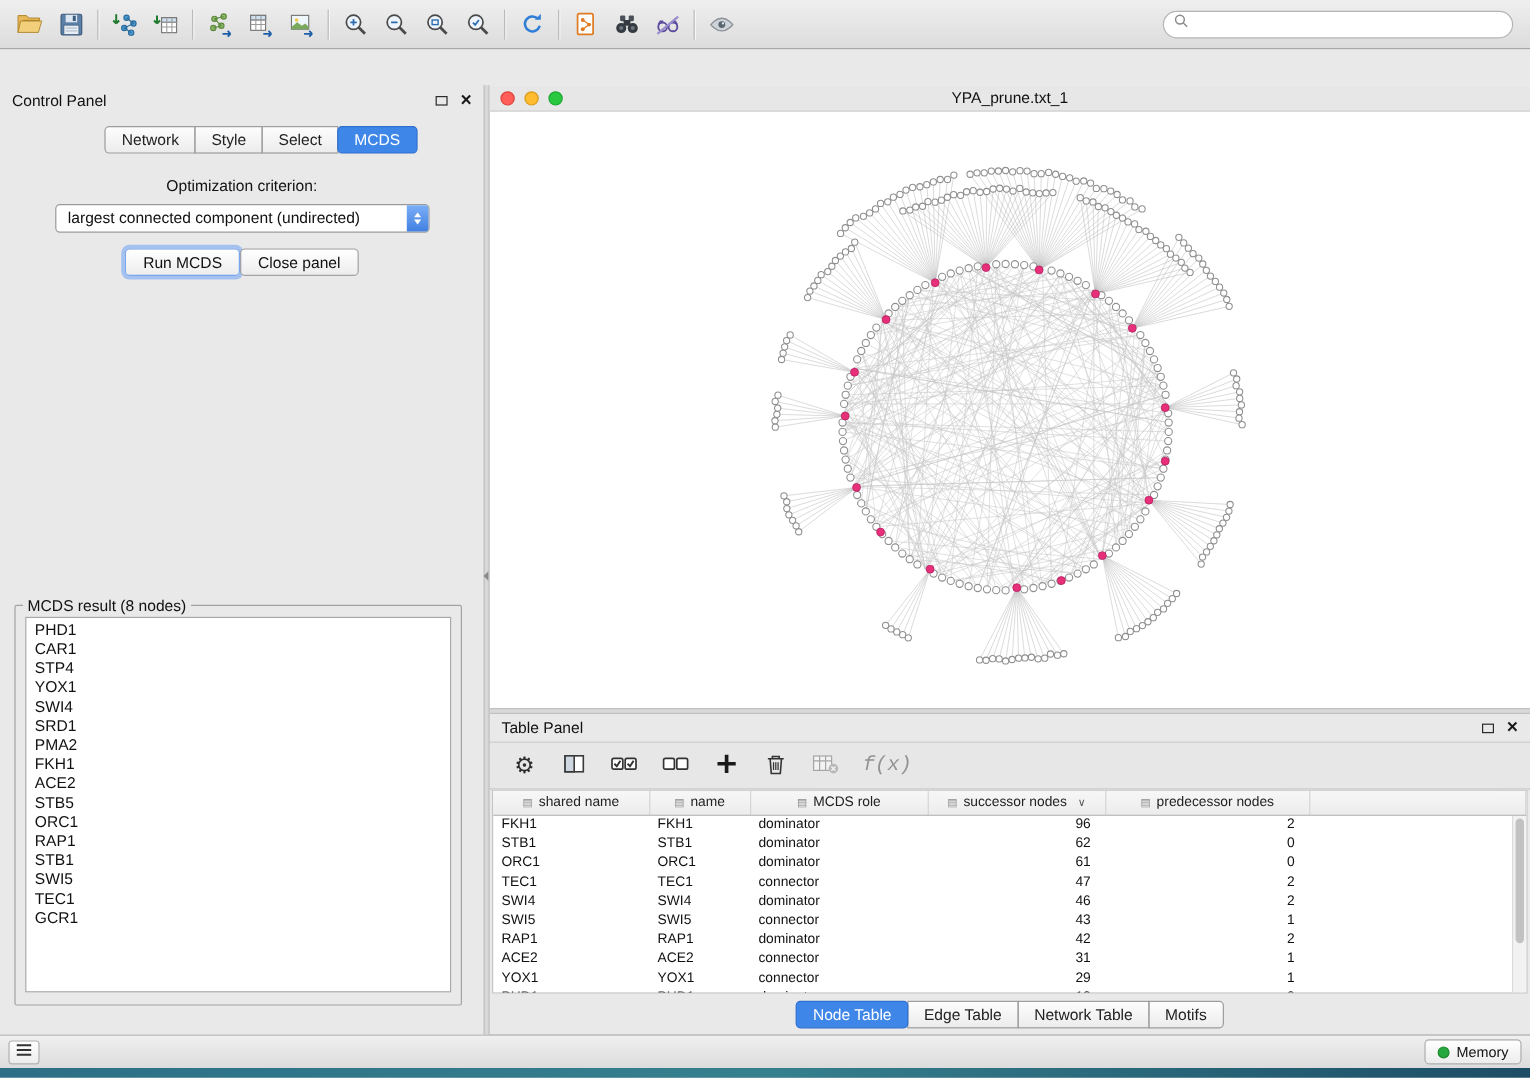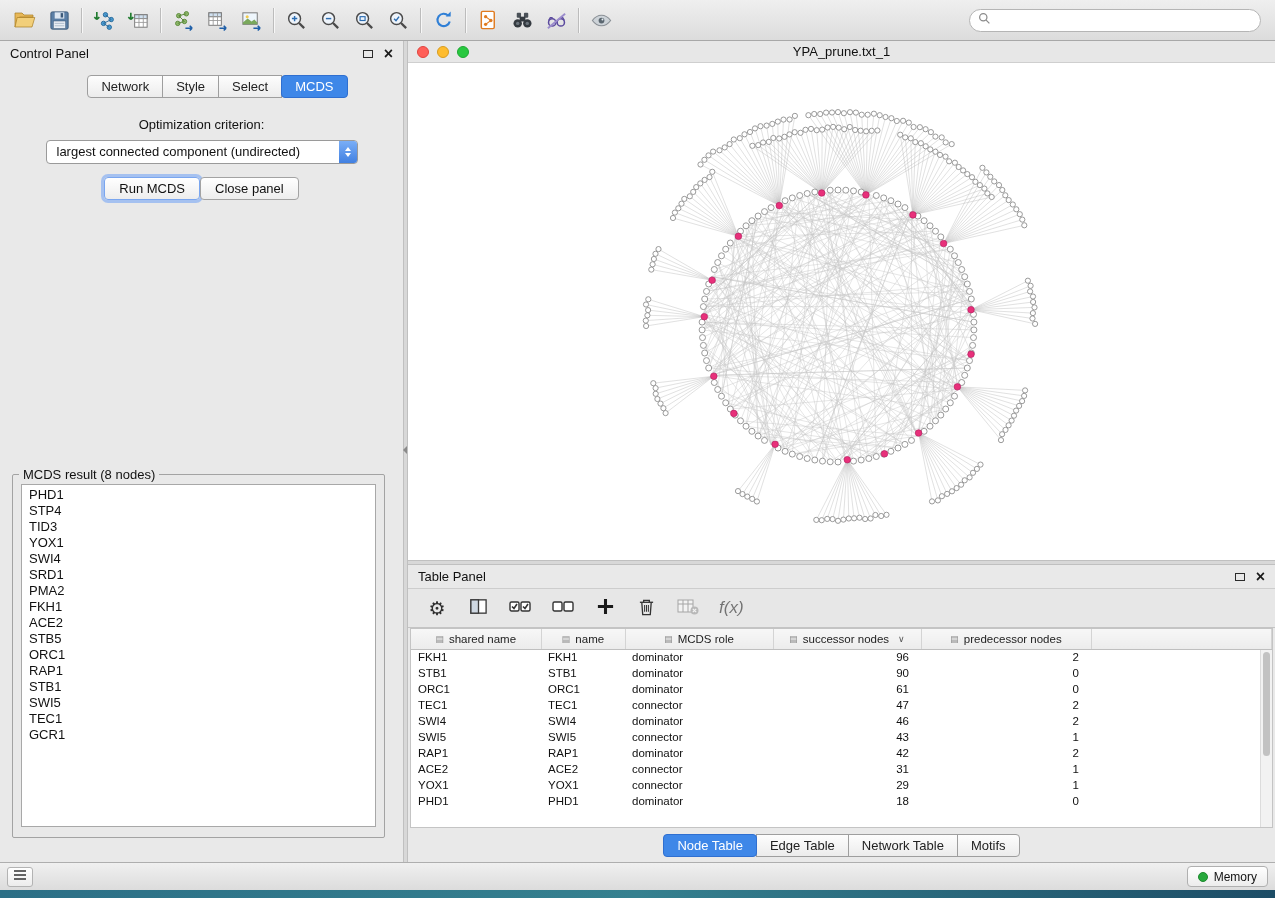--- a/index.html
+++ b/index.html
@@ -19,21 +19,21 @@
   .tb-btn { width:34px; height:30px; border:none; background:transparent; display:flex;
     align-items:center; justify-content:center; border-radius:4px; }
   .tb-btn svg { display:block; }
   .tb-sep { width:1px; height:25px; background:#bcbcbc; margin:0 5px; box-shadow:1px 0 0 #f7f7f7; }
   .search-box { margin-left:auto; margin-right:6px; width:292px; height:23px; background:#fff;
     border:1px solid #b5b5b5; border-radius:12px; display:flex; align-items:center; padding:0 8px; gap:6px; }
   .search-input { border:none; outline:none; flex:1; font-size:12px; background:transparent;
     font-family:"Liberation Sans",sans-serif; }
 
   
-  .main { flex:1; display:flex; min-height:0; }
+  .main { flex:1; display:flex; min-height:0;margin-top:30px; }
 
   
   .control-panel { width:403px; flex:none; background:#e9e9e9; position:relative; }
   .panel-header { height:25px; display:flex; align-items:center; padding:0 10px; font-size:13px; color:#111; }
   .ph-icons { margin-left:auto; display:flex; align-items:center; }
   .float-icon { width:10px; height:8px; border:1.5px solid #2b2b2b; display:inline-block; margin-right:11px; }
   .close-icon { font-size:16px; font-weight:bold; color:#1a1a1a; line-height:1; }
   .cp-tabs { display:flex; justify-content:center; margin-top:9px;padding-left:32px; }
   .tab { font-size:13px; padding:3px 13px; border:1px solid #9e9e9e;
     background:linear-gradient(#fdfdfd,#ececec); margin-left:-1px; color:#222; white-space:nowrap; }
@@ -80,21 +80,21 @@
   .net-canvas { flex:1; background:#fff; overflow:hidden; }
 
   
   .table-panel { flex:1; display:flex; flex-direction:column; background:#e9e9e9; min-height:0; }
   .tp-header { height:23px; flex:none; display:flex; align-items:center; padding:0 10px; font-size:13px; color:#111;gap:34px; }
   .tp-toolbar { height:40px; flex:none; background:#e7e7e7; border-top:1px solid #cdcdcd; border-bottom:1px solid #c4c4c4;
     display:flex; align-items:center; gap:19px; padding:0 18px; }
   .tpt-btn { border:none; background:transparent; display:flex; align-items:center; justify-content:center; min-width:22px; height:26px; }
   .tpt-btn.disabled { opacity:.5; }
   .gear-glyph { font-size:19px; color:#2e2e2e; line-height:1; }
-  .fx-glyph { font-family:Liberation Sans, sans-serif; font-style:italic; font-size:17px; color:#000000; }
+  .fx-glyph { font-family:Liberation Mono, monospace; font-style:italic; font-size:17px; color:#404040; }
   .tp-tablewrap { flex:1; margin:0 2px; background:#fff; border:1px solid #c4c4c4; position:relative; overflow:hidden; }
   table.tbl { border-collapse:collapse; table-layout:fixed; width:100%; }
   .tbl th { height:20px; font-weight:normal; font-size:11.5px; color:#222;
     background:linear-gradient(#f7f7f7,#ececec); border-right:1px solid #d4d4d4; border-bottom:1px solid #bfbfbf; }
   .th-inner { display:flex; align-items:center; justify-content:center; gap:5px; }
   .hicon { color:#8a8a8a; font-size:9px; }
   .hdd { color:#555; font-size:9px; margin-left:4px; }
   .tbl td { height:16px; padding:0 7px; font-size:11.5px; color:#111; white-space:nowrap; overflow:hidden; }
   .tbl td.num { text-align:right; padding-right:12px; }
   .vscroll { position:absolute; top:21px; right:0; bottom:0; width:12px; background:#f2f2f2; border-left:1px solid #dcdcdc; }
@@ -323,22 +323,22 @@
           </span>
       </div>
       <div class="cp-buttons">
         <button class="btn focus">Run MCDS</button>
         <button class="btn">Close panel</button>
       </div>
       <fieldset class="result-box">
         <legend>MCDS result (8 nodes)</legend>
         <div class="result-list" id="result-list">
             <div class="result-item">PHD1</div>
+            <div class="result-item">CAR1</div>
             <div class="result-item">STP4</div>
-            <div class="result-item">TID3</div>
             <div class="result-item">YOX1</div>
             <div class="result-item">SWI4</div>
             <div class="result-item">SRD1</div>
             <div class="result-item">PMA2</div>
             <div class="result-item">FKH1</div>
             <div class="result-item">ACE2</div>
             <div class="result-item">STB5</div>
             <div class="result-item">ORC1</div>
             <div class="result-item">RAP1</div>
             <div class="result-item">STB1</div>
@@ -779,21 +779,21 @@
                   <td>FKH1</td>
                   <td>dominator</td>
                   <td class="num">96</td>
                   <td class="num">2</td>
                   <td></td>
                 </tr>
                 <tr>
                   <td>STB1</td>
                   <td>STB1</td>
                   <td>dominator</td>
-                  <td class="num">90</td>
+                  <td class="num">62</td>
                   <td class="num">0</td>
                   <td></td>
                 </tr>
                 <tr>
                   <td>ORC1</td>
                   <td>ORC1</td>
                   <td>dominator</td>
                   <td class="num">61</td>
                   <td class="num">0</td>
                   <td></td>

